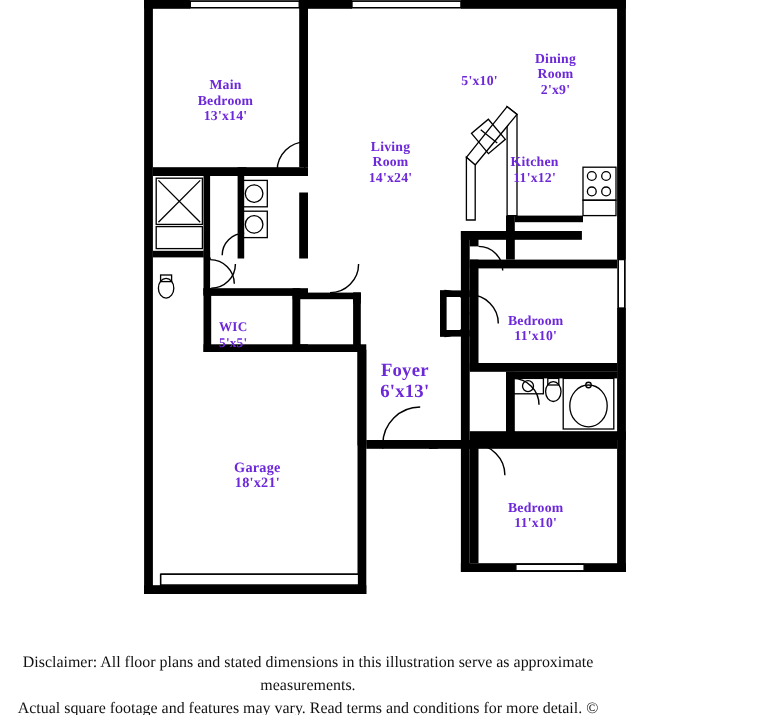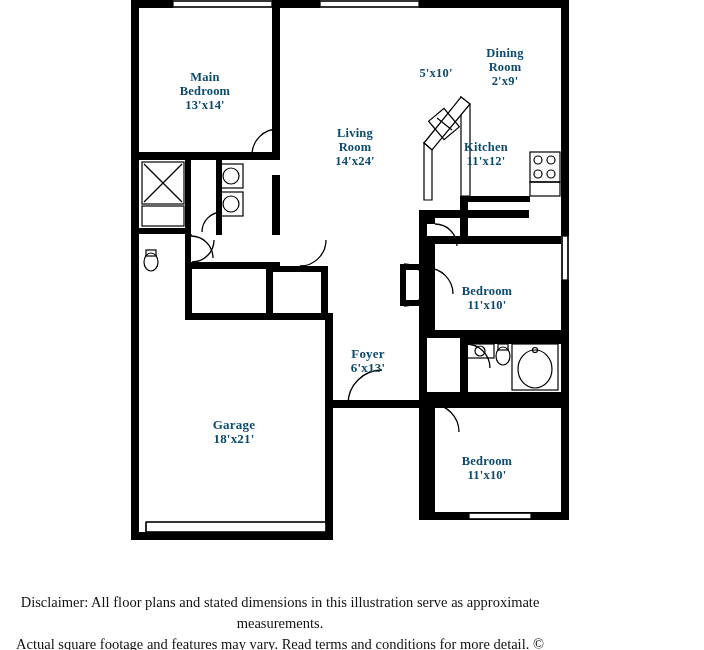--- a/index.html
+++ b/index.html
@@ -25,21 +25,21 @@
     top: 0;
     width: 704px;
     height: 584px;
   }
   .room-label {
     position: absolute;
     text-align: center;
     font-weight: bold;
     line-height: 1.12;
     font-family: "Liberation Serif", serif;
-    color: #0c4a6e;
+    color: #6d28d9;
     white-space: pre-line;
     letter-spacing: 0.2px;
   }
   .room-label .dim {
     display: block;
     font-weight: bold;
   }
   .disclaimer {
     position: absolute;
     left: 0;
@@ -269,23 +269,27 @@
   <div class="room-label" style="left:437px; top:270px; width:100px; font-size:12.5px;">
     <span>Bedroom</span>
     <span class="dim">11'x10'</span>
   </div>
 
   <div class="room-label" style="left:437px; top:440px; width:100px; font-size:12.5px;">
     <span>Bedroom</span>
     <span class="dim">11'x10'</span>
   </div>
 
-
-
-  <div class="room-label" style="left:328px; top:332px; width:80px; font-size:13px;">
+  <div class="room-label" style="left:172px; top:278px; width:80px; font-size:12px;">
+    <span>WIC</span>
+    <span class="dim">5'x5'</span>
+  </div>
+
+
+  <div class="room-label" style="left:328px; top:308px; width:80px; font-size:17px;">
     <span>Foyer</span>
     <span class="dim">6'x13'</span>
   </div>
 
   <div class="room-label" style="left:184px; top:403px; width:100px; font-size:13px;">
     <span>Garage</span>
     <span class="dim">18'x21'</span>
   </div>
 
   <div class="disclaimer">

